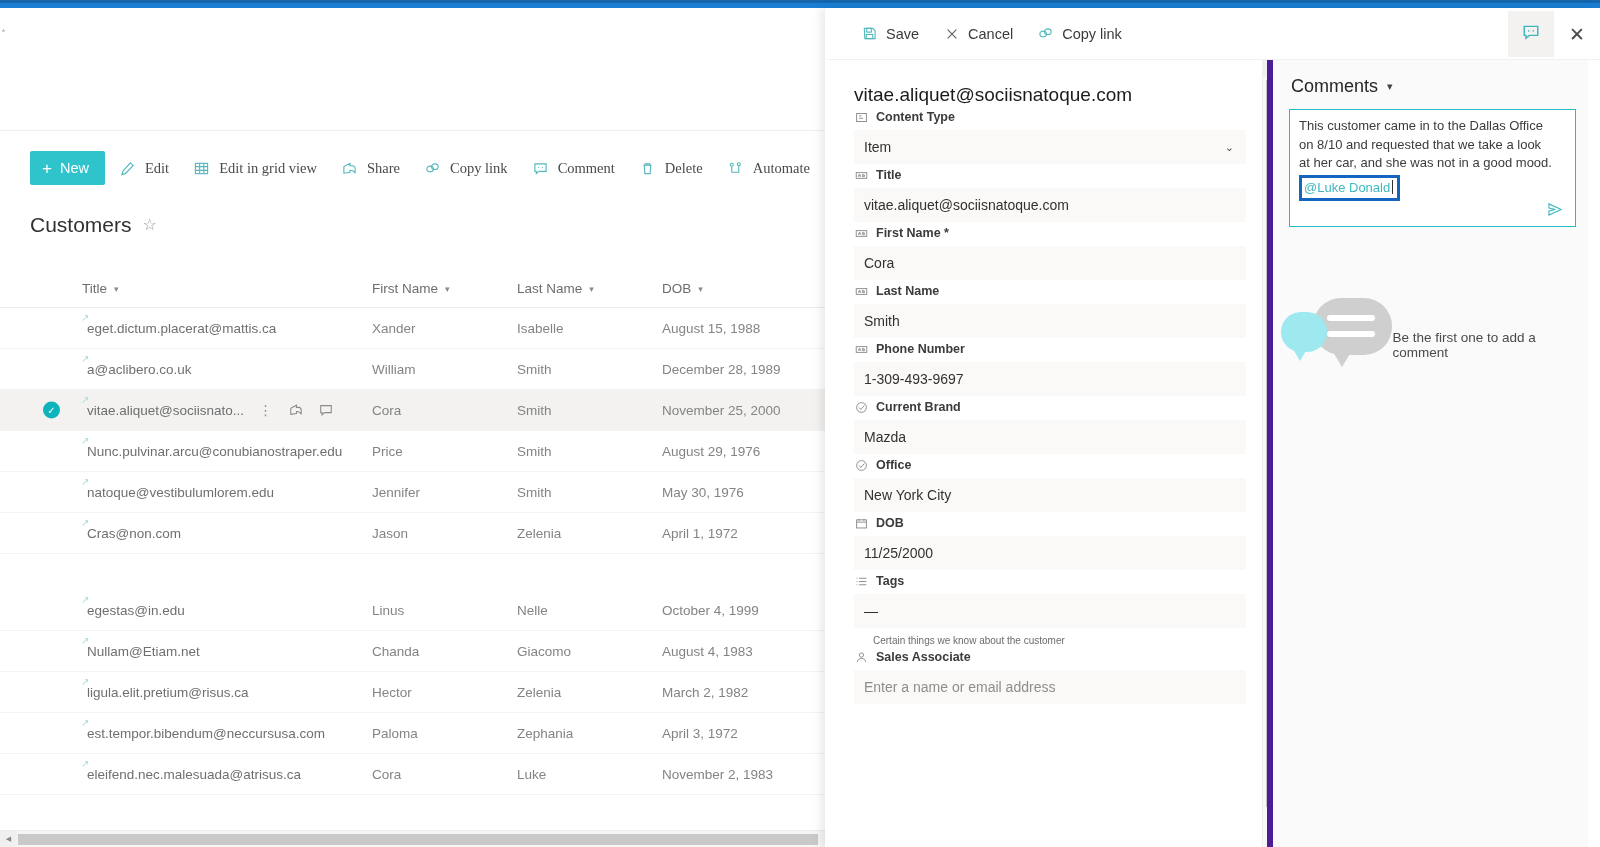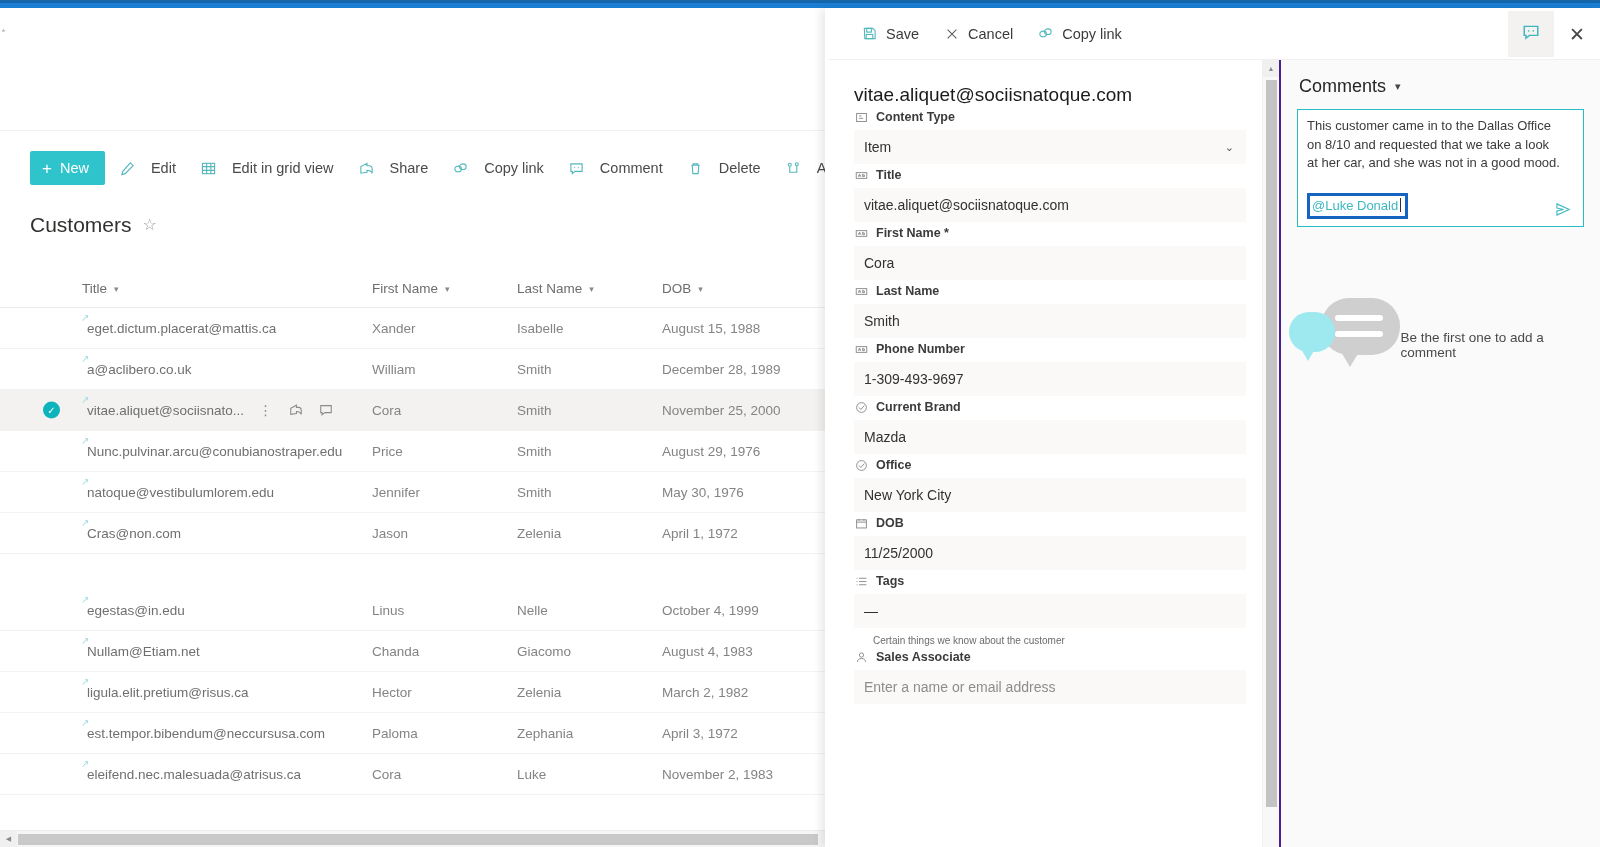--- a/index.html
+++ b/index.html
@@ -43,23 +43,23 @@
   }
   .new-btn {
     display:flex; align-items:center; gap:8px;
     background:#2fc3cc; color:#fff; border:none;
     height:34px; padding: 0 16px 0 12px; border-radius:2px;
     font-size:14.5px; cursor:pointer;
     font-family:"Liberation Sans", sans-serif;
   }
   .new-btn .plus { font-size:17px; line-height:1; font-weight:400; }
   .cmd-item {
-    display:flex; align-items:center; gap:15px;
+    display:flex; align-items:center; gap:9px;
     height:34px; padding: 0 10px; margin-left:4px;
-    font-size:14.5px; color:#4a4a4a; cursor:pointer; white-space:nowrap;
+    font-size:14.5px; color:#4a4a4a; cursor:pointer; white-space:nowrap;font-family:Liberation Serif, serif;
   }
   .cmd-item .ci { width:17px; height:17px; display:inline-flex; align-items:center; justify-content:center; color:#55b8bd; }
   .cmd-item .ci svg { display:block; }
 
   .list-title-row {
     position:absolute; top:205px; left:30px; display:flex; align-items:center; gap:11px;
   }
   .list-title { font-size:21px; color:#323130; font-weight:400; }
   .fav-star { font-size:16px; color:#9a9a9a; cursor:pointer; line-height:1; }
 
@@ -166,38 +166,38 @@
     height:17px; display:flex; align-items:center; justify-content:center;
     font-size:7px; color:#8a8a8a; background:#f0f0f0; cursor:pointer;
   }
   .v-scroll .vthumb {
     position:absolute; top:20px; left:3px; width:11px; height:727px;
     background:#c3c3c3; cursor:pointer;
   }
 
   
   .comments-pane {
-    position:absolute; top:52px; right:0; width:321px; height:787px;
-    background:#fafafa; border-left:2px solid #4c1d95; padding: 16px 16px 0 16px;
+    position:absolute; top:52px; right:12px; width:321px; height:787px;
+    background:#fafafa; border-left:6px solid #4c1d95; padding: 16px 16px 0 16px;
   }
   .comments-header {
     display:flex; align-items:center; gap:9px; padding-left:2px; margin-bottom:12px;
   }
   .comments-title { font-size:18px; color:#262626; font-weight:400; }
   .comments-chev { font-size:11px; color:#444; cursor:pointer; }
 
   .comment-box {
     border:1.5px solid #26bcc4; background:#fff; width:287px; min-height:118px;
     padding: 7px 9px 6px 9px; position:relative; cursor:text;
   }
   .comment-text {
     font-size:13px; color:#3b3b3b; line-height:18.5px; white-space:pre-wrap;
   }
   .mention-wrap {
-    display:inline-block; position:relative; margin-top:20px;
+    display:inline-block; position:relative; margin-top:2px;
   }
   .mention-box {
     display:inline-block; border:3px solid #1565c0; padding:1px 4px 1px 2px;
   }
   .mention-text { color:#3fb8c0; font-size:13px; }
   .caret {
     display:inline-block; width:1px; height:14px; background:#333;
     vertical-align:-2px; margin-left:2px;
   }
   .send-btn {

